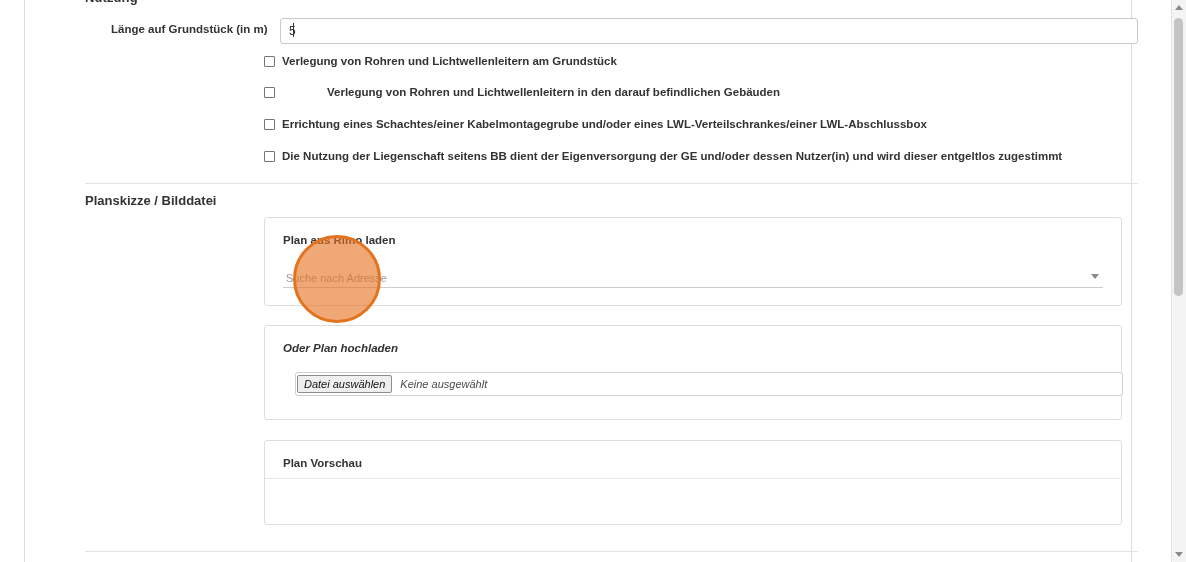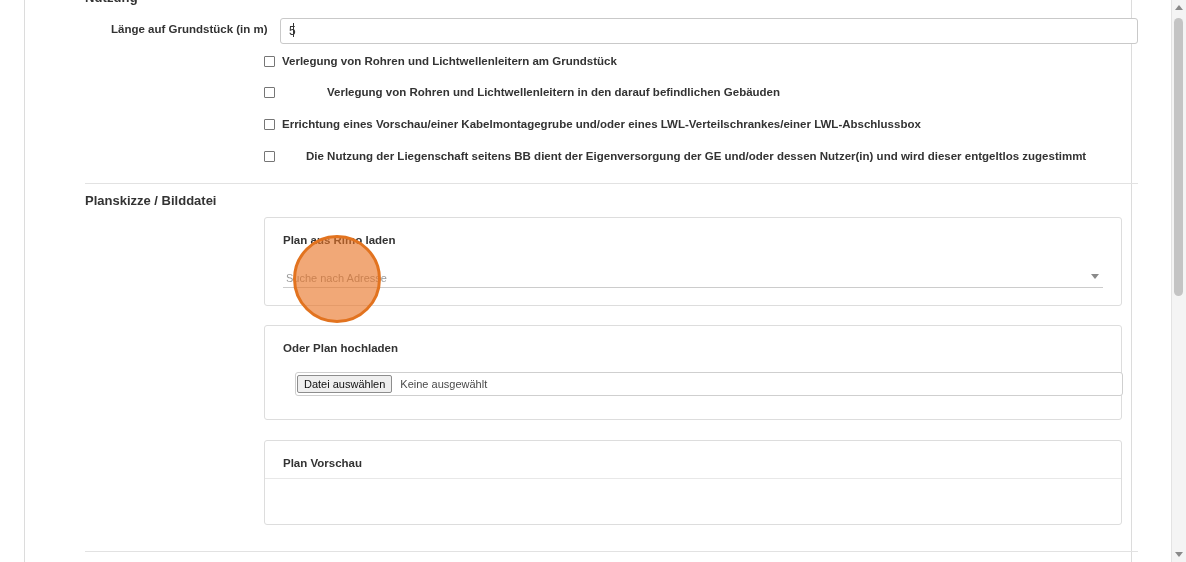--- a/index.html
+++ b/index.html
@@ -271,41 +271,41 @@
         <span class="cb-label">Verlegung von Rohren und Lichtwellenleitern am Grundstück</span>
       </div>
 
       <div class="cb-row" style="top:83px;gap:45px;">
         <span class="cb-box"></span>
         <span class="cb-label">Verlegung von Rohren und Lichtwellenleitern in den darauf befindlichen Gebäuden</span>
       </div>
 
       <div class="cb-row" style="top:115px;">
         <span class="cb-box"></span>
-        <span class="cb-label">Errichtung eines Vorschau/einer Kabelmontagegrube und/oder eines LWL-Verteilschrankes/einer LWL-Abschlussbox</span>
-      </div>
-
-      <div class="cb-row" style="top:147px;gap:24px;">
+        <span class="cb-label">Errichtung eines Schachtes/einer Kabelmontagegrube und/oder eines LWL-Verteilschrankes/einer LWL-Abschlussbox</span>
+      </div>
+
+      <div class="cb-row" style="top:147px;">
         <span class="cb-box"></span>
         <span class="cb-label">Die Nutzung der Liegenschaft seitens BB dient der Eigenversorgung der GE und/oder dessen Nutzer(in) und wird dieser entgeltlos zugestimmt</span>
       </div>
 
       <div class="divider" style="top:183px;"></div>
 
       <div class="section-heading" style="top:193px;">Planskizze / Bilddatei</div>
 
       <div class="card" style="top:217px; height:89px;">
         <div class="card-title">Plan aus Rimo laden</div>
         <div class="select-box" style="top:50px;">
           <span>Suche nach Adresse</span>
           <span class="select-arrow"></span>
         </div>
       </div>
 
-      <div class="card" style="top:325px; height:95px;">
+      <div class="card" style="top:325px; height:95px;font-style:italic;">
         <div class="card-title">Oder Plan hochladen</div>
         <div class="file-row" style="top:46px;">
           <span class="file-btn">Datei auswählen</span>
           <span class="file-name">Keine ausgewählt</span>
         </div>
       </div>
 
       <div class="card" style="top:440px; height:85px;">
         <div class="card-title">Plan Vorschau</div>
         <div class="preview-inner" style="top:37px;"></div>

